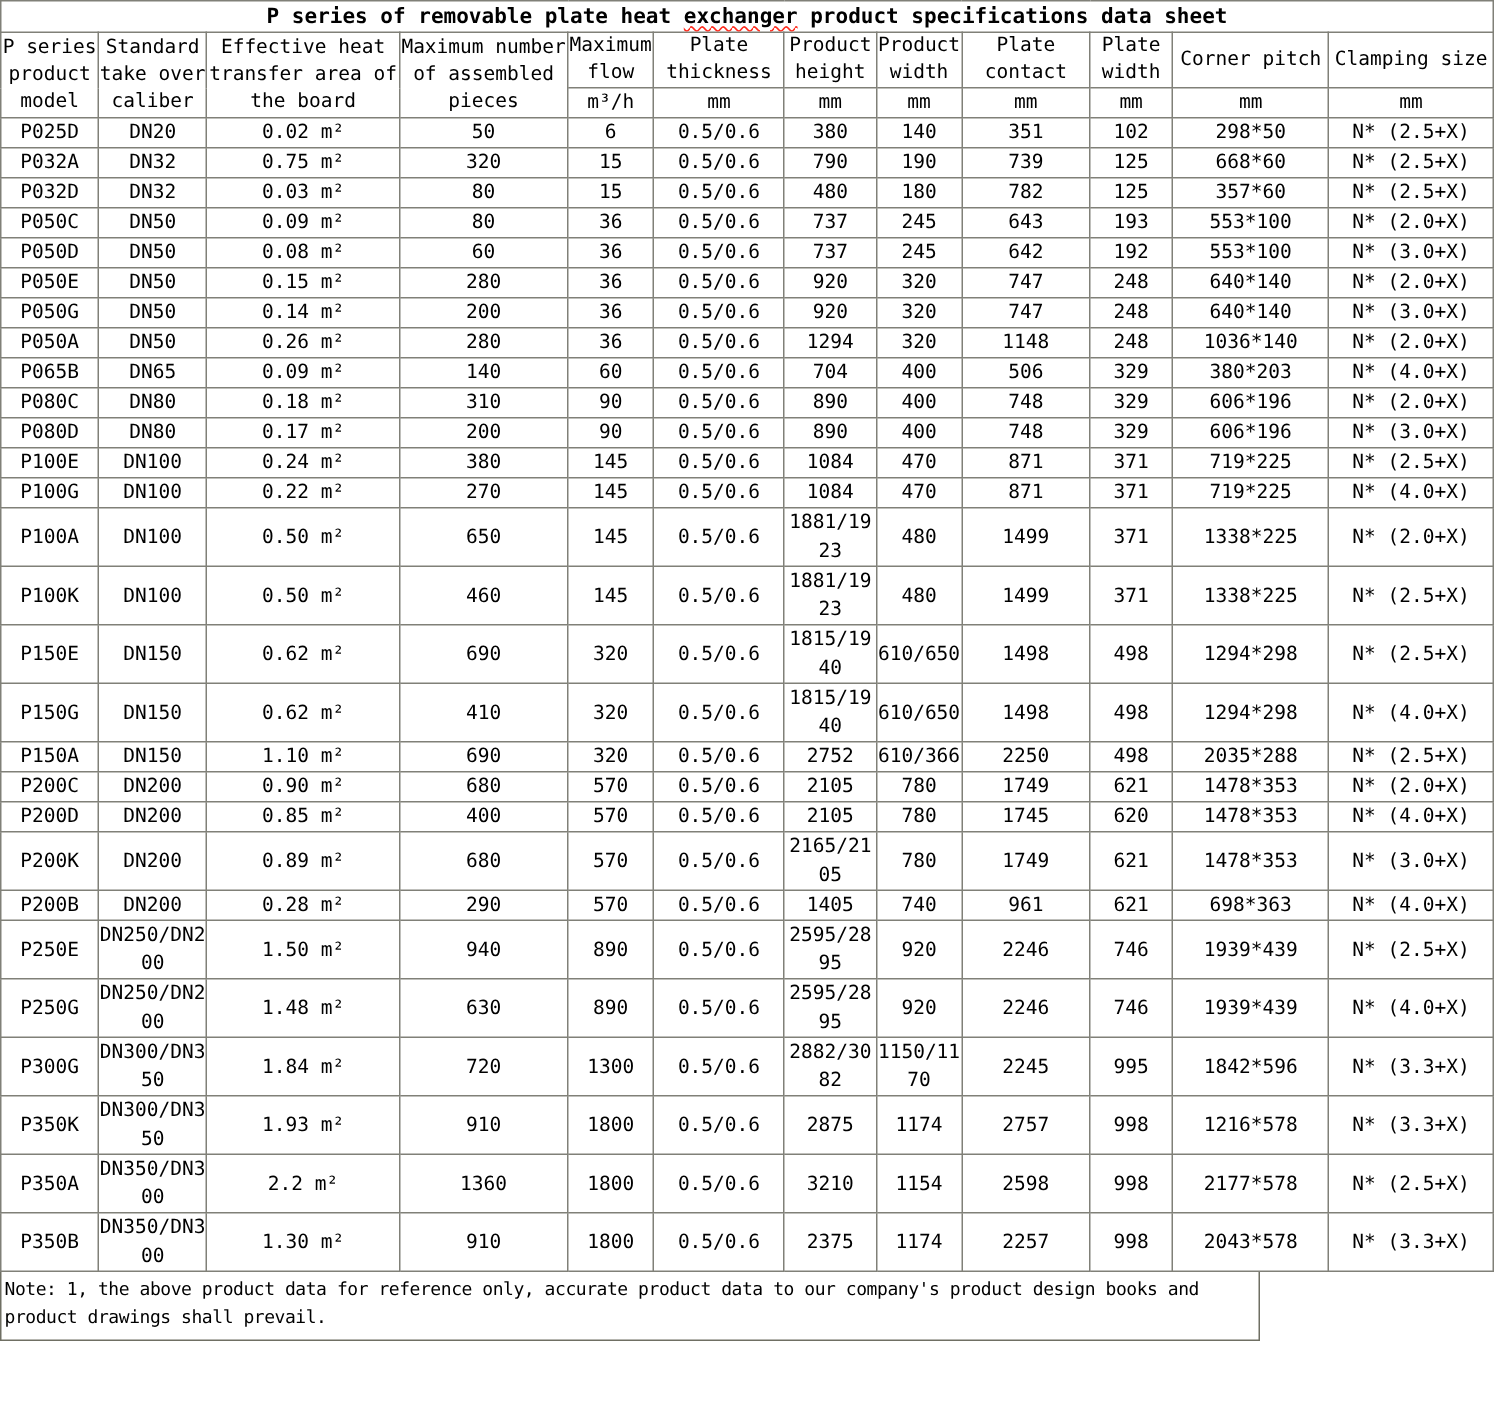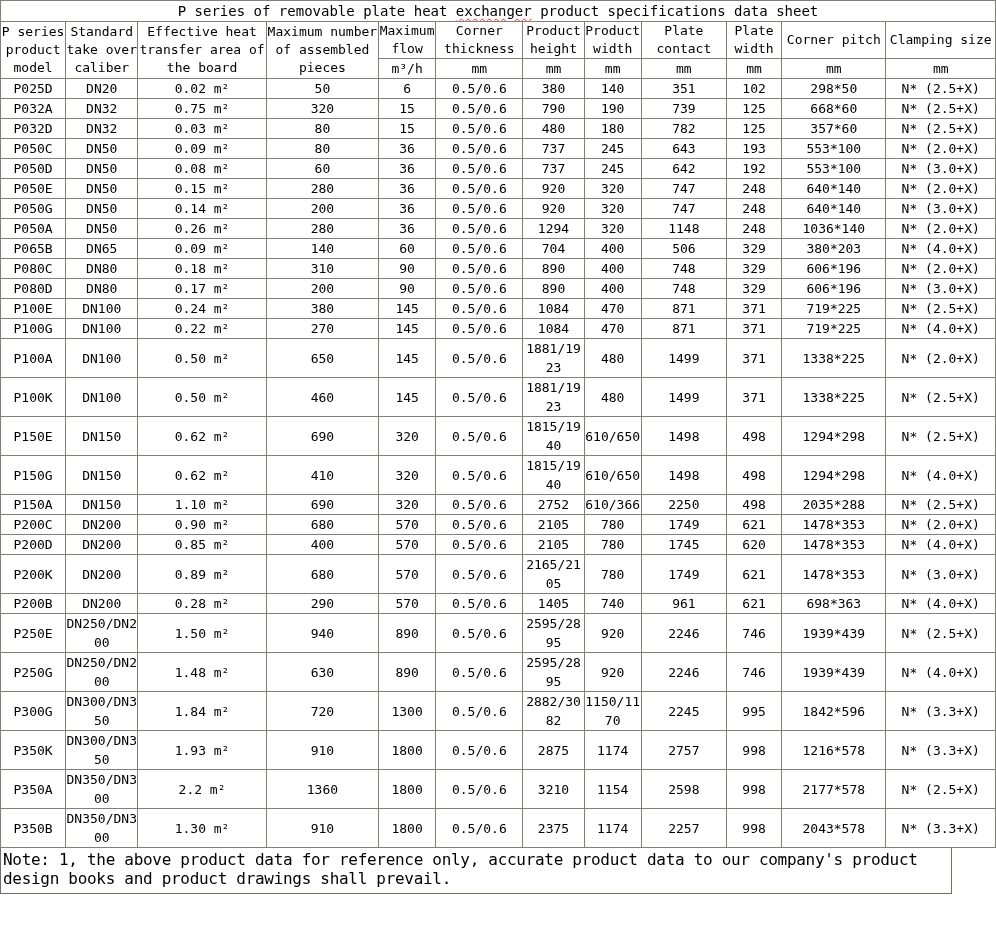--- a/index.html
+++ b/index.html
@@ -18,36 +18,36 @@
   .spec th, .spec td {
     border: 1px solid #808078;
     text-align: center;
     vertical-align: middle;
     font-weight: normal;
     padding: 0;
     overflow: hidden;
   }
   .spec th { font-size: 13px; line-height: 18px; word-break: normal; }
   .spec td { font-size: 13px; line-height: 19px; height: 19px; word-break: break-all; }
-  tr.title-row th { height: 21px; line-height: 20px; font-size: 14px; }
+  tr.title-row th { height: 21px; line-height: 20px; font-size: 14px; font-weight: bold; }
   tr.head-row th { height: 37px; }
   tr.unit-row th { height: 20px; line-height: 19px; margin-top: 42px; }
   .wavy {
     text-decoration: underline;
     text-decoration-style: wavy;
     text-decoration-color: #ff2a1c;
     text-decoration-thickness: 1px;
     text-underline-offset: 2px;
   }
   .notes {
-    width: 952px;
+    width: 840px;
     border: 1px solid #6f6f63;
     border-top: none;
     padding: 2px 2px 5px 2px;
-    font-size: 16px;
+    font-size: 12px;
     letter-spacing: -0.3px;
     line-height: 19px;
   }
   .notes p { margin: 0; }
   .notes p.note-2 { text-indent: 30px; }
 </style>
 </head>
 <body>
 
 <table class="spec">
@@ -68,21 +68,21 @@
   <thead>
     <tr class="title-row">
       <th colspan="12"><span>P series of removable plate heat </span><span class="wavy">exchanger</span><span> product specifications data sheet</span></th>
     </tr>
     <tr class="head-row">
       <th rowspan="2">P series product model</th>
       <th rowspan="2">Standard take over caliber</th>
       <th rowspan="2">Effective heat transfer area of the board</th>
       <th rowspan="2">Maximum number of assembled pieces</th>
       <th>Maximum flow</th>
-      <th>Corner thickness</th>
+      <th>Plate thickness</th>
       <th>Product height</th>
       <th>Product width</th>
       <th>Plate contact</th>
       <th>Plate width</th>
       <th>Corner pitch</th>
       <th>Clamping size</th>
     </tr>
     <tr class="unit-row">
       <th>m³/h</th>
       <th>mm</th>

